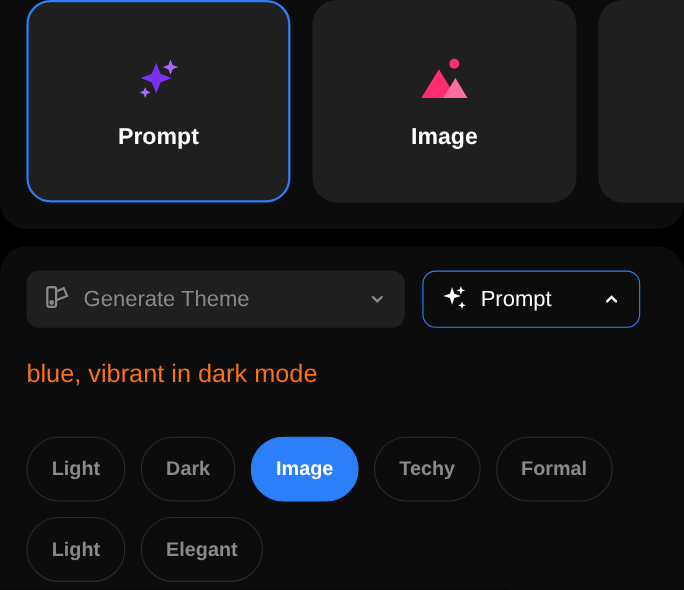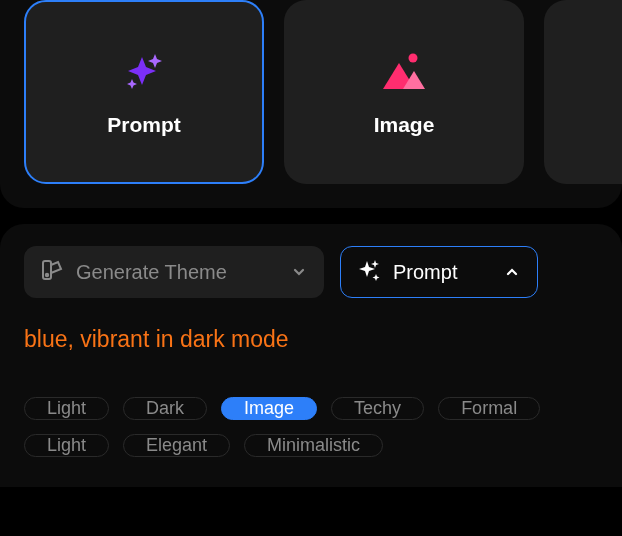--- a/index.html
+++ b/index.html
@@ -93,24 +93,24 @@
   }
   .chips {
     margin-top: 44px;
     display: flex;
     flex-wrap: wrap;
     gap: 14px;
   }
   .chip {
     border: 1.5px solid #2a2a2a;
     border-radius: 999px;
-    padding: 0 22px;
+    padding: 18px 22px;
     font-size: 18px;
     color: #8a8a8a;
-    font-weight: 400;
+    font-weight: 700;
     cursor: pointer;
     background: transparent;
   }
   .chip.active {
     background: #2d7ff9;
     border-color: #2d7ff9;
     color: #fff;
   }
 </style>
 </head>
@@ -144,21 +144,21 @@
     
     
   </div>
 
 </div>
 
 <div class="bottom-panel">
 
   <div class="dropdown-row">
 
-    <div class="dropdown" style="width:300px;">
+    <div class="dropdown" style="width:344px;">
       <span>
         <svg width="24" height="24" viewBox="0 0 24 24" fill="none" stroke="#8a8a8a" stroke-width="2">
           <rect x="3" y="3" width="8" height="18" rx="2"></rect>
           <path d="M11 7 L18 4 L21 11 L11 15"></path>
           <circle cx="7" cy="17" r="1.2" fill="#8a8a8a"></circle>
         </svg>
       </span>
       <span class="dropdown-label">Generate Theme</span>
       <span class="chev" style="margin-left:auto;">
         <svg width="16" height="16" viewBox="0 0 16 16" fill="none" stroke="#8a8a8a" stroke-width="2.2" stroke-linecap="round">
@@ -188,16 +188,15 @@
   <div class="prompt-text">blue, vibrant in dark mode</div>
 
   <div class="chips">
     <div class="chip">Light</div>
     <div class="chip">Dark</div>
     <div class="chip active">Image</div>
     <div class="chip">Techy</div>
     <div class="chip">Formal</div>
     <div class="chip">Light</div>
     <div class="chip">Elegant</div>
-    <div class="chip">Minimalistic</div>
   </div>
 
 </div>
 
 </body></html>

